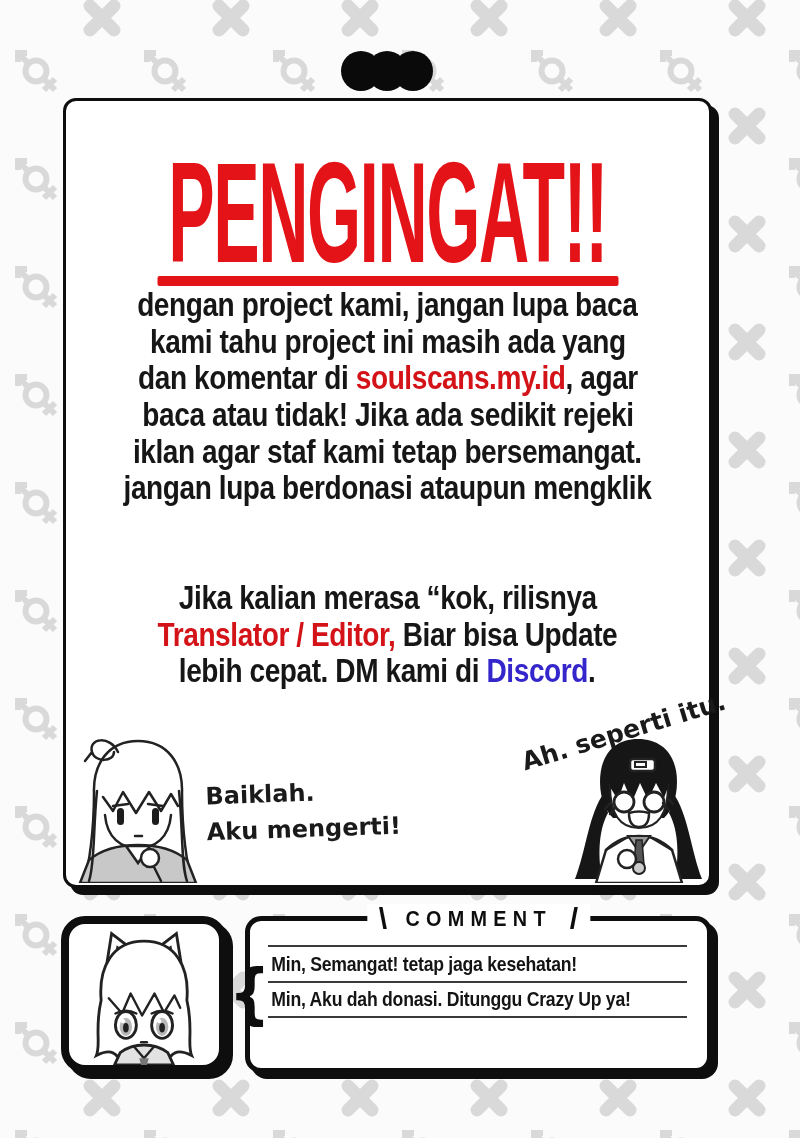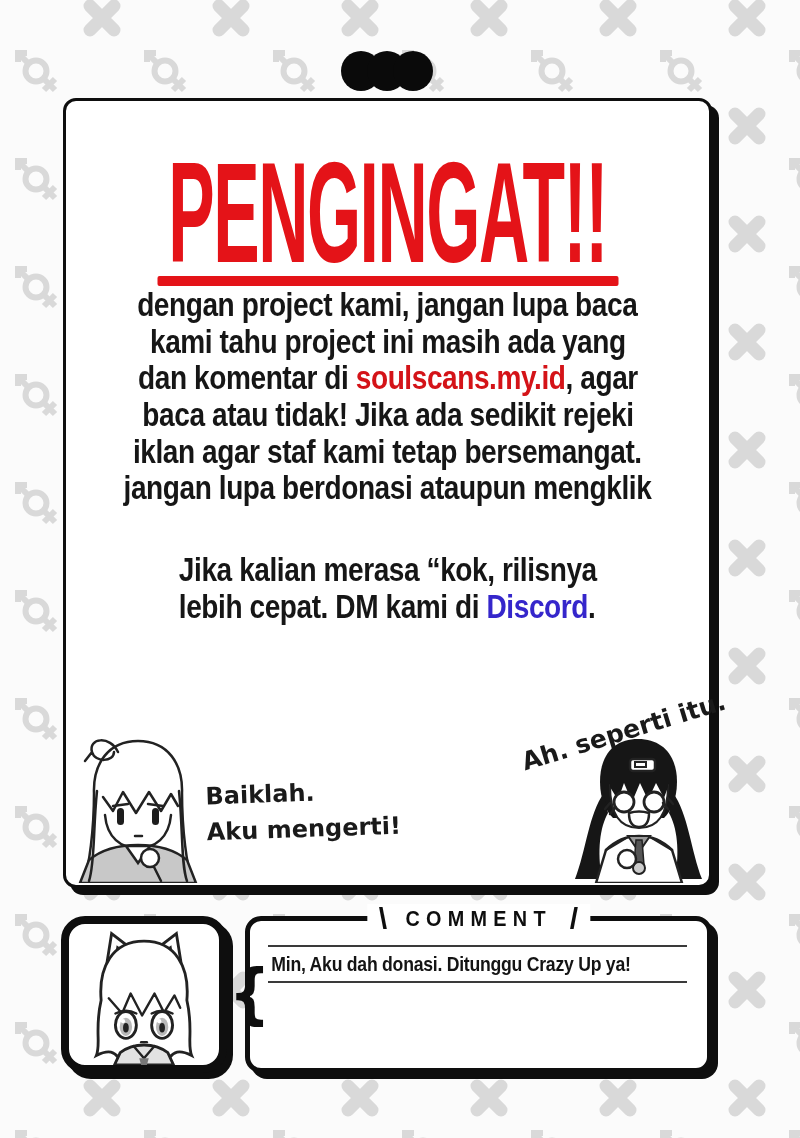--- a/index.html
+++ b/index.html
@@ -23,21 +23,21 @@
         border:3px solid #0e0e0e;border-radius:13px;box-shadow:7px 7px 0 0 #0e0e0e;z-index:2;}
   .card-inner{position:absolute;inset:0;overflow:visible;}
   .title-wrap{position:absolute;left:0;right:0;top:46px;height:132px;display:flex;align-items:center;justify-content:center;}
   .title-wrap h1{font-size:142px;font-weight:700;color:var(--title-red);line-height:1;white-space:nowrap;}
   .title-wrap h1 span{display:inline-block;transform:scaleX(0.49);letter-spacing:-3px;}
   .title-underline{position:absolute;top:175px;left:50%;transform:translateX(-50%);width:461px;height:10px;background:var(--title-red);border-radius:2px;}
   .para{position:absolute;left:0;right:0;display:flex;flex-direction:column;align-items:center;color:var(--ink);}
   .para .line{white-space:nowrap;height:36.6px;display:flex;align-items:center;justify-content:center;font-weight:700;font-size:33px;}
   .para .shrink{display:inline-block;transform:scaleX(0.85);letter-spacing:-0.5px;white-space:nowrap;}
   .para1{top:186px;}
-  .para2{top:451px;}
+  .para2{top:479px;}
   .c-red{color:var(--red);}
   .c-blue{color:var(--blue);}
   .hand{font-family:"DejaVu Sans",sans-serif;font-weight:700;color:#1a1a1a;}
   .speech-left{position:absolute;left:140px;top:674px;font-size:24px;line-height:36px;transform:rotate(-2deg);}
   .speech-right{position:absolute;left:452px;top:616px;font-size:25px;white-space:nowrap;transform:rotate(-17deg);}
   .girl-left{position:absolute;left:6px;bottom:2px;}
   .girl-right{position:absolute;right:2px;bottom:2px;}
   
   .avatar-box{position:absolute;left:61px;top:916px;width:166px;height:157px;background:#fff;
         border:8px solid #0e0e0e;border-radius:24px;box-shadow:6px 6px 0 0 #0e0e0e;z-index:2;overflow:hidden;}
@@ -600,20 +600,23 @@
           </div>
           <div class="line">
             <span class="shrink"><span>jangan lupa berdonasi ataupun mengklik</span></span>
           </div>
         </div>
       <div class="para para2">
           <div class="line">
             <span class="shrink"><span>Jika kalian merasa “kok, rilisnya</span></span>
           </div>
           <div class="line">
+            <span class="shrink"><span class="c-red">Translator / Editor,</span><span> Biar bisa Update</span></span>
+          </div>
+          <div class="line">
             <span class="shrink"><span>lebih cepat. DM kami di </span><span class="c-blue">Discord</span><span>.</span></span>
           </div>
         </div>
 
       <svg class="girl-left" width="132" height="148" viewBox="0 0 132 148">
         <path d="M66,6 C36,6 21,29 22,58 C22,96 17,131 12,146 L120,146 C115,131 110,96 110,58 C111,29 96,6 66,6 Z" fill="#fff" stroke="#222" stroke-width="2.5"></path>
         <path class="ln" d="M46,17 C38,0 16,3 20,17 C23,28 42,27 42,17 M20,17 L13,26" stroke-width="3"></path>
         <ellipse cx="66" cy="80" rx="35" ry="31" fill="#fff"></ellipse>
         <path class="ln" d="M33,80 C35,103 49,113 66,113 C83,113 97,103 99,80"></path>
         <path class="ln" d="M31,62 L41,76 L51,57 L64,78 L77,57 L89,76 L99,59 L106,71"></path>
@@ -682,18 +685,21 @@
 
   <div class="comment-box">
     <span class="brace">{</span>
     <div class="comment-header">
       <span class="slash">\</span>
       <span class="ctitle">COMMENT</span>
       <span class="slash">/</span>
     </div>
     <div class="comment-rows">
         <div class="c-row">
+          <span class="shrink-l">Min, Semangat! tetap jaga kesehatan!</span>
+        </div>
+        <div class="c-row">
           <span class="shrink-l">Min, Aku dah donasi. Ditunggu Crazy Up ya!</span>
         </div>
       </div>
   </div>
 
 </div>
 
 </body></html>

